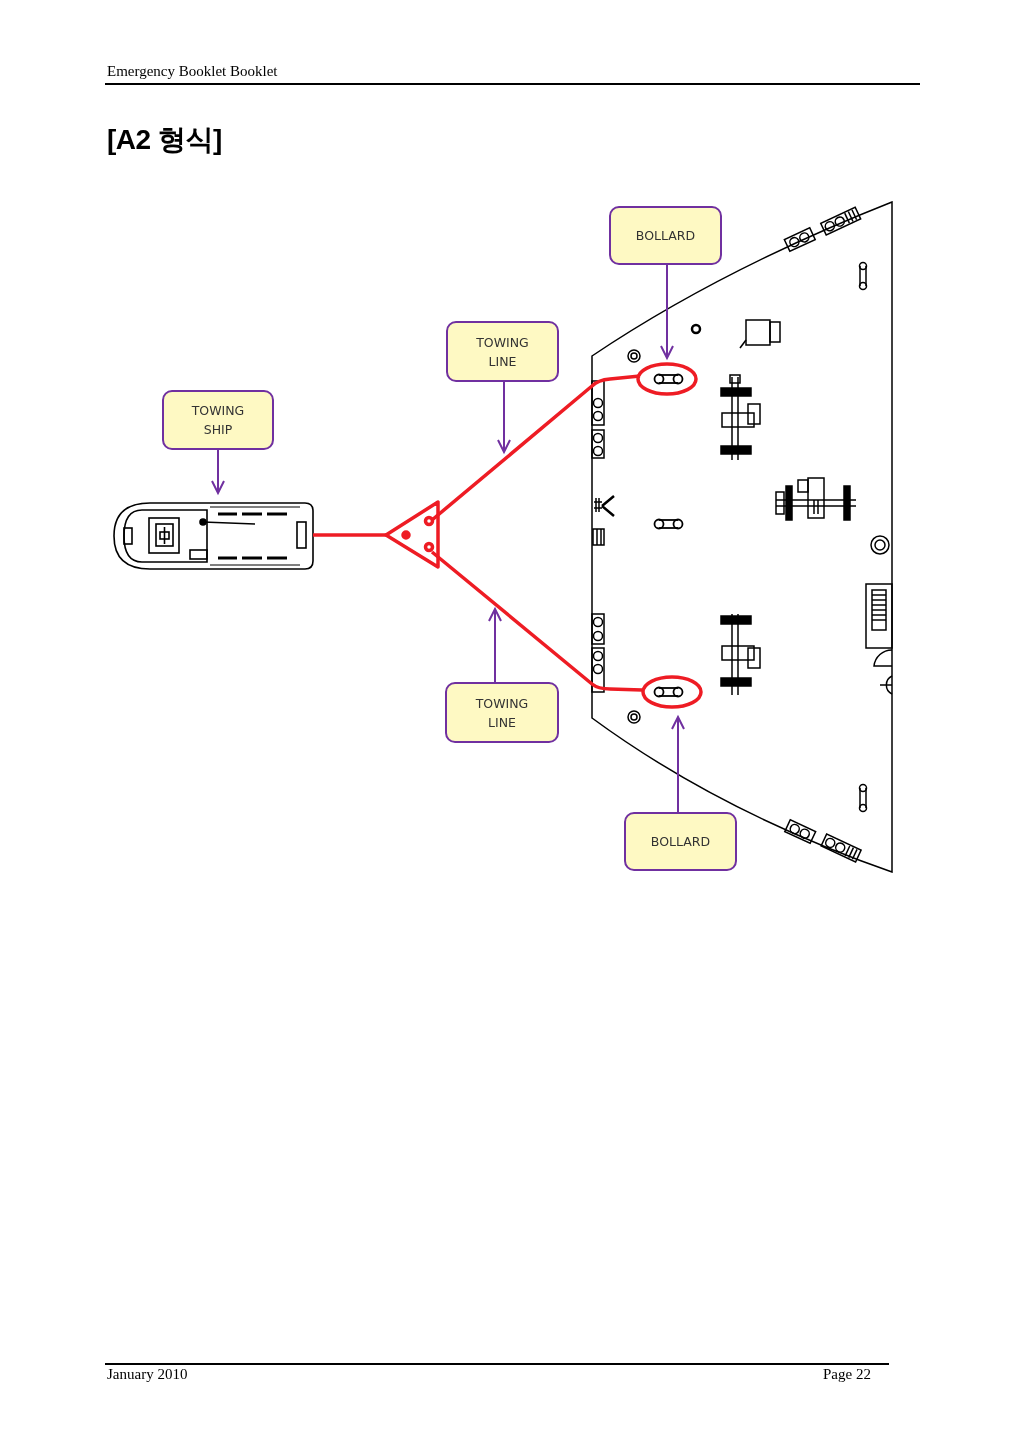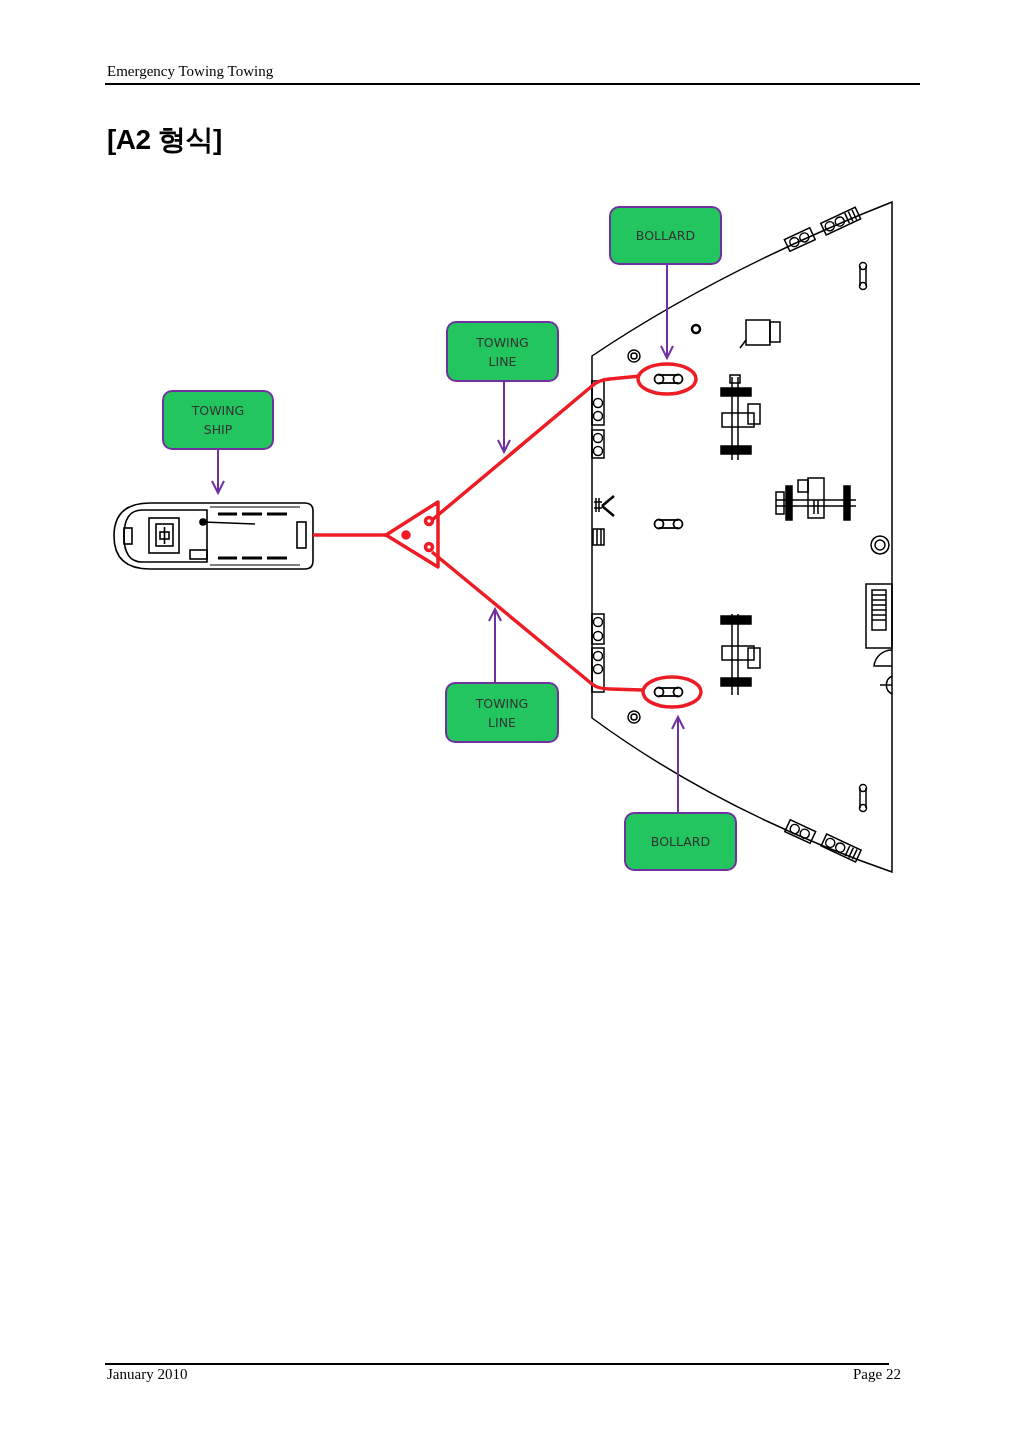--- a/index.html
+++ b/index.html
@@ -2,30 +2,30 @@
 <html><head>
 <meta charset="utf-8">
 <style>
   html, body { margin:0; padding:0; background:#ffffff; }
   body { width:1024px; height:1448px; position:relative; overflow:hidden; font-family:"Liberation Serif", serif; color:#000; }
   .header-title { position:absolute; left:107px; top:63px; font-size:15px; font-family:"Liberation Serif", serif; }
   .header-rule { position:absolute; left:105px; top:83px; width:815px; height:2px; background:#000; }
   .section-title { position:absolute; left:107px; top:121px; font-size:28px; font-weight:bold; font-family:"Liberation Sans", sans-serif; letter-spacing:-0.5px; }
   .footer-rule { position:absolute; left:105px; top:1363px; width:784px; height:2px; background:#000; }
   .footer-left { position:absolute; left:107px; top:1366px; font-size:15px;text-align:right; }
-  .footer-right { position:absolute; left:823px; top:1366px; font-size:15px;margin-left:30px; }
+  .footer-right { position:absolute; left:823px; top:1366px; font-size:15px; }
   .diagram { position:absolute; left:0; top:0; width:1024px; height:1448px; }
-  .callout { position:absolute; background:#22c55e; border:2px solid #7030a0; border-radius:10px; box-sizing:border-box;
+  .callout { position:absolute; background:#fef9c3; border:2px solid #7030a0; border-radius:10px; box-sizing:border-box;
              display:flex; align-items:center; justify-content:center; text-align:center;
              font-family:"DejaVu Sans", sans-serif; font-size:12.5px; color:#333; line-height:19px; white-space:pre-line; }
 </style>
 </head>
 <body>
 
-<div class="header-title">Emergency Towing Towing</div>
+<div class="header-title">Emergency Booklet Booklet</div>
 <div class="header-rule"></div>
 <div class="section-title">[A2 형식]</div>
 
 <svg class="diagram" viewBox="0 0 1024 1448" xmlns="http://www.w3.org/2000/svg">
 
   <g fill="none" stroke="#000" stroke-width="1.5">
     <path d="M892 202 Q720 270 592 356 L592 718 Q720 812 892 872 Z"></path>
   </g>
 
   <g stroke="#000" stroke-width="1.5" fill="none">

